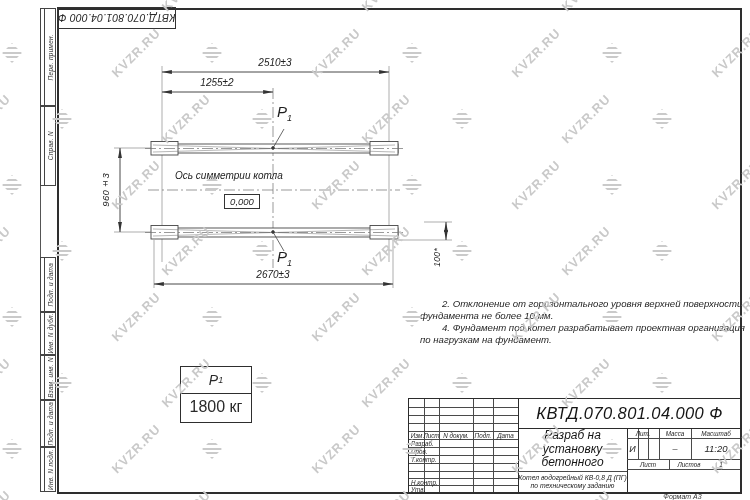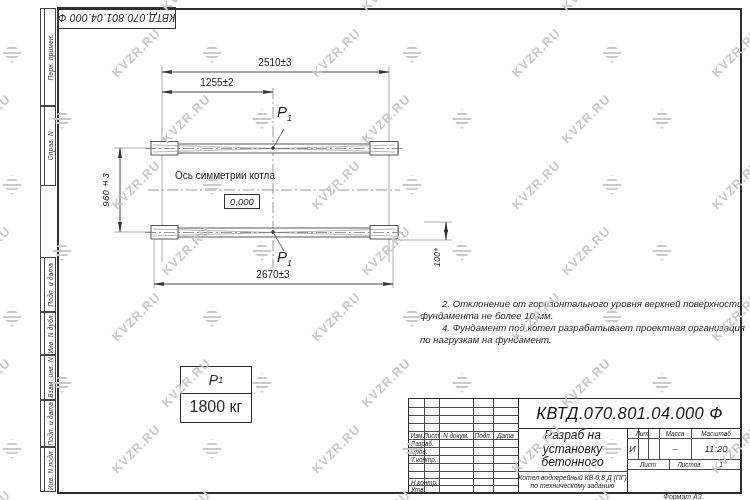--- a/index.html
+++ b/index.html
@@ -12,21 +12,21 @@
   .hline{position:absolute;border-top:1px solid #3c3c3c;height:0;}
   .vline{position:absolute;border-left:1px solid #3c3c3c;width:0;}
   .thick{border-color:#2e2e2e;border-top-width:2px;border-left-width:2px;}
   
   .strip-box{position:absolute;left:40px;width:16px;border:1px solid #444;box-sizing:border-box;background:transparent;}
   .strip-label{position:absolute;right:0;top:0;bottom:0;width:10px;border-left:1px solid #444;
     display:flex;align-items:center;justify-content:center;}
   .vtext{writing-mode:vertical-rl;transform:rotate(180deg);font-style:italic;font-size:6.4px;
     color:#333;white-space:nowrap;letter-spacing:.3px;}
   
-  .dim{position:absolute;font-size:10px;text-align:center;color:#222;white-space:nowrap;}
+  .dim{position:absolute;font-style:italic;font-size:10px;text-align:center;color:#222;white-space:nowrap;}
   .vdim{position:absolute;display:flex;align-items:center;justify-content:center;}
   .vdim .vtext{font-size:9.5px;color:#222;}
   .pt{position:absolute;font-style:italic;font-size:15px;color:#1d1d1d;white-space:nowrap;}
   .pt sub{font-size:9px;}
   
   #notes{position:absolute;left:420px;top:298px;width:330px;font-style:italic;
     font-size:9.6px;line-height:12.15px;color:#1f1f1f;}
   #notes p{margin:0;text-indent:22px;}
   
   #load-table{position:absolute;left:180px;top:366px;width:72px;height:57px;

